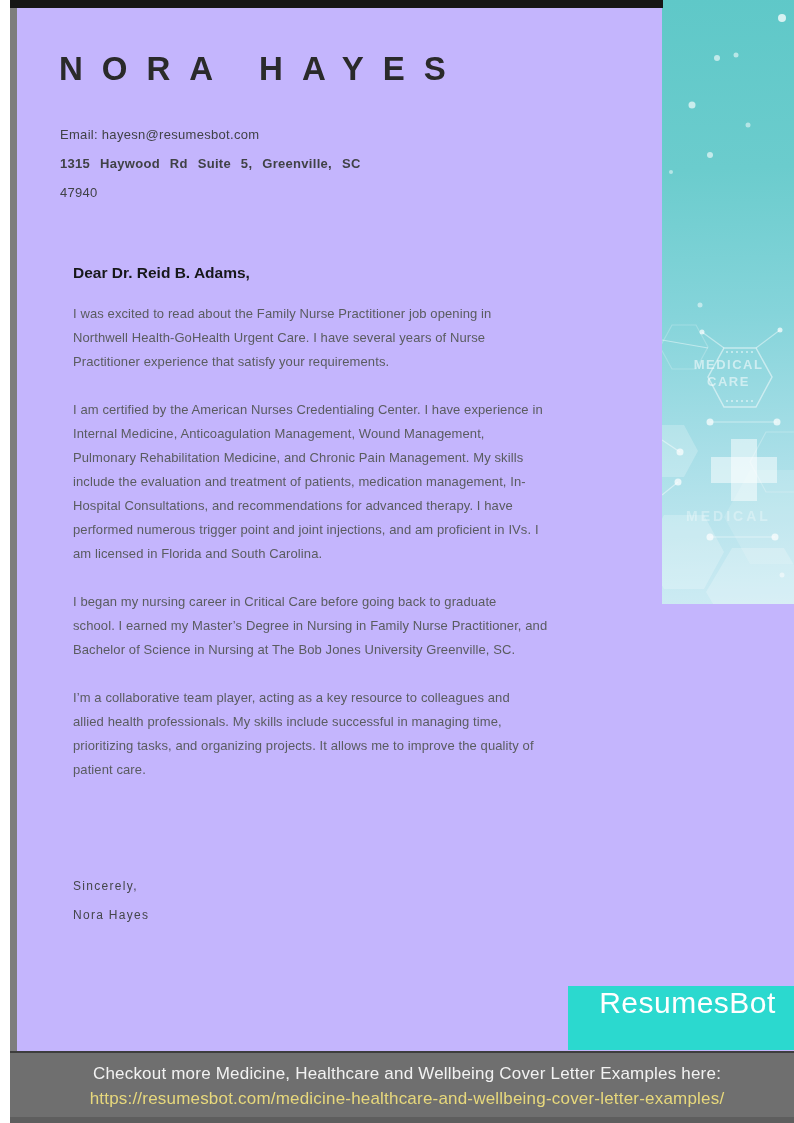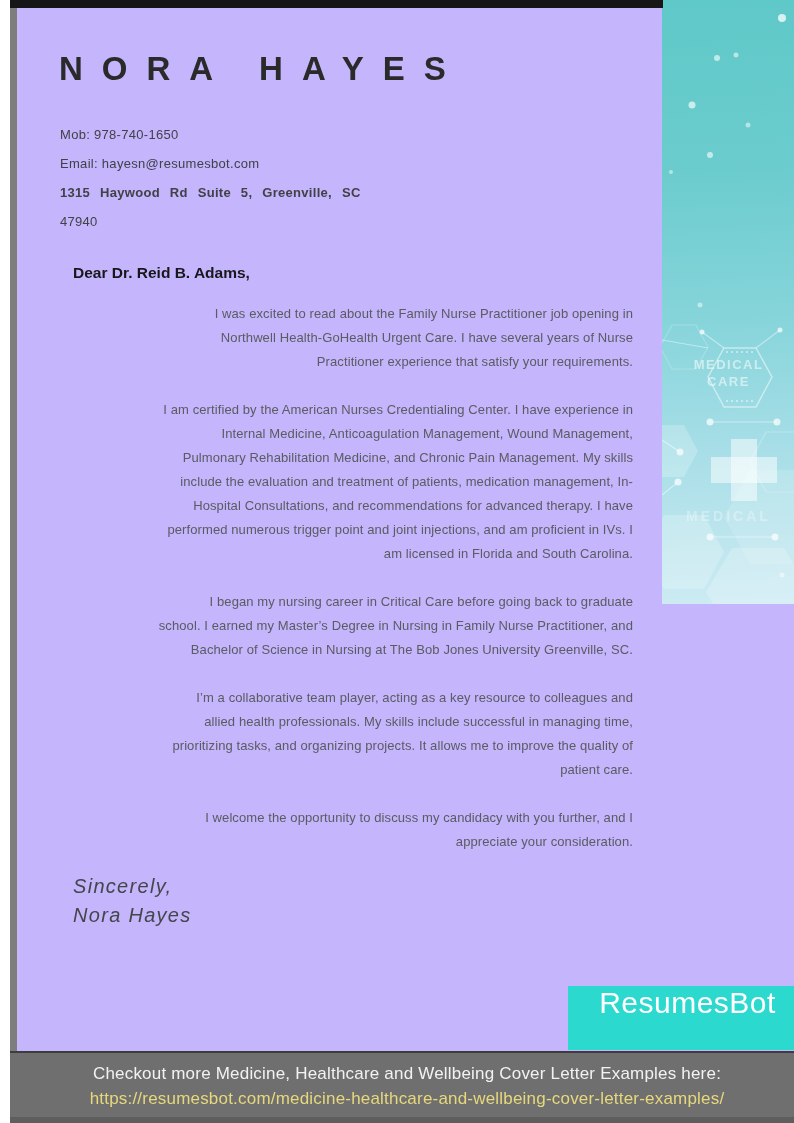--- a/index.html
+++ b/index.html
@@ -16,22 +16,22 @@
   .name{
     position:absolute;left:49px;top:50px;
     font-size:33px;font-weight:600;letter-spacing:19px;color:#2a2a2a;white-space:nowrap;
   }
   .contact{position:absolute;left:50px;top:120px;font-size:13px;color:#404246;line-height:29px;letter-spacing:.3px;}
   .contact .addr1{word-spacing:6px;font-weight:bold;}
 
   
   .letter{position:absolute;left:63px;top:264px;width:560px;color:#5a5c60;}
   .salutation{font-size:15.5px;font-weight:700;color:#17181a;margin:0 0 20px 0;}
-  .para{font-size:13px;line-height:24px;letter-spacing:.1px;white-space:pre-line;margin:0 0 24px 0;text-align:right;}
-  .closing-block{position:absolute;left:63px;top:872px;font-style:italic;font-size:20px;
+  .para{font-size:13px;line-height:24px;letter-spacing:.1px;white-space:pre-line;margin:0 0 24px 0;}
+  .closing-block{position:absolute;left:63px;top:872px;font-size:12px;
     color:#44464a;letter-spacing:1.3px;line-height:29px;}
 
   
   .sidebar{
     position:absolute;left:652px;top:0;width:133px;height:604px;z-index:3;overflow:hidden;
     background:linear-gradient(178deg,#5fc8c8 0%,#6bcccd 28%,#85d4da 52%,#aadfe8 76%,#cdebf3 100%);
   }
   .sidebar svg{position:absolute;left:0;top:0;}
   .side-label-1{
     position:absolute;left:0;top:356px;width:133px;text-align:center;
@@ -63,21 +63,20 @@
 
 <div class="stage">
 
   <div class="top-bar"></div>
   <div class="left-strip"></div>
   <div class="right-strip"></div>
 
   <div class="name">NORA HAYES</div>
 
   <div class="contact">
-    <div>Mob: 978-740-1650</div>
     <div>Email: hayesn@resumesbot.com</div>
     <div class="addr1">1315 Haywood Rd Suite 5, Greenville, SC</div>
     <div>47940</div>
   </div>
 
   <div class="letter">
     <div class="salutation">Dear Dr. Reid B. Adams,</div>
     <p class="para">I was excited to read about the Family Nurse Practitioner job opening in
 Northwell Health-GoHealth Urgent Care. I have several years of Nurse
 Practitioner experience that satisfy your requirements.</p>
@@ -88,22 +87,20 @@
 Hospital Consultations, and recommendations for advanced therapy. I have
 performed numerous trigger point and joint injections, and am proficient in IVs. I
 am licensed in Florida and South Carolina.</p>
     <p class="para">I began my nursing career in Critical Care before going back to graduate
 school. I earned my Master’s Degree in Nursing in Family Nurse Practitioner, and
 Bachelor of Science in Nursing at The Bob Jones University Greenville, SC.</p>
     <p class="para">I’m a collaborative team player, acting as a key resource to colleagues and
 allied health professionals. My skills include successful in managing time,
 prioritizing tasks, and organizing projects. It allows me to improve the quality of
 patient care.</p>
-    <p class="para">I welcome the opportunity to discuss my candidacy with you further, and I
-appreciate your consideration.</p>
   </div>
 
   <div class="closing-block">
     <div>Sincerely,</div>
     <div>Nora Hayes</div>
   </div>
 
   <div class="sidebar">
     <svg width="133" height="604" viewBox="0 0 133 604">
 

